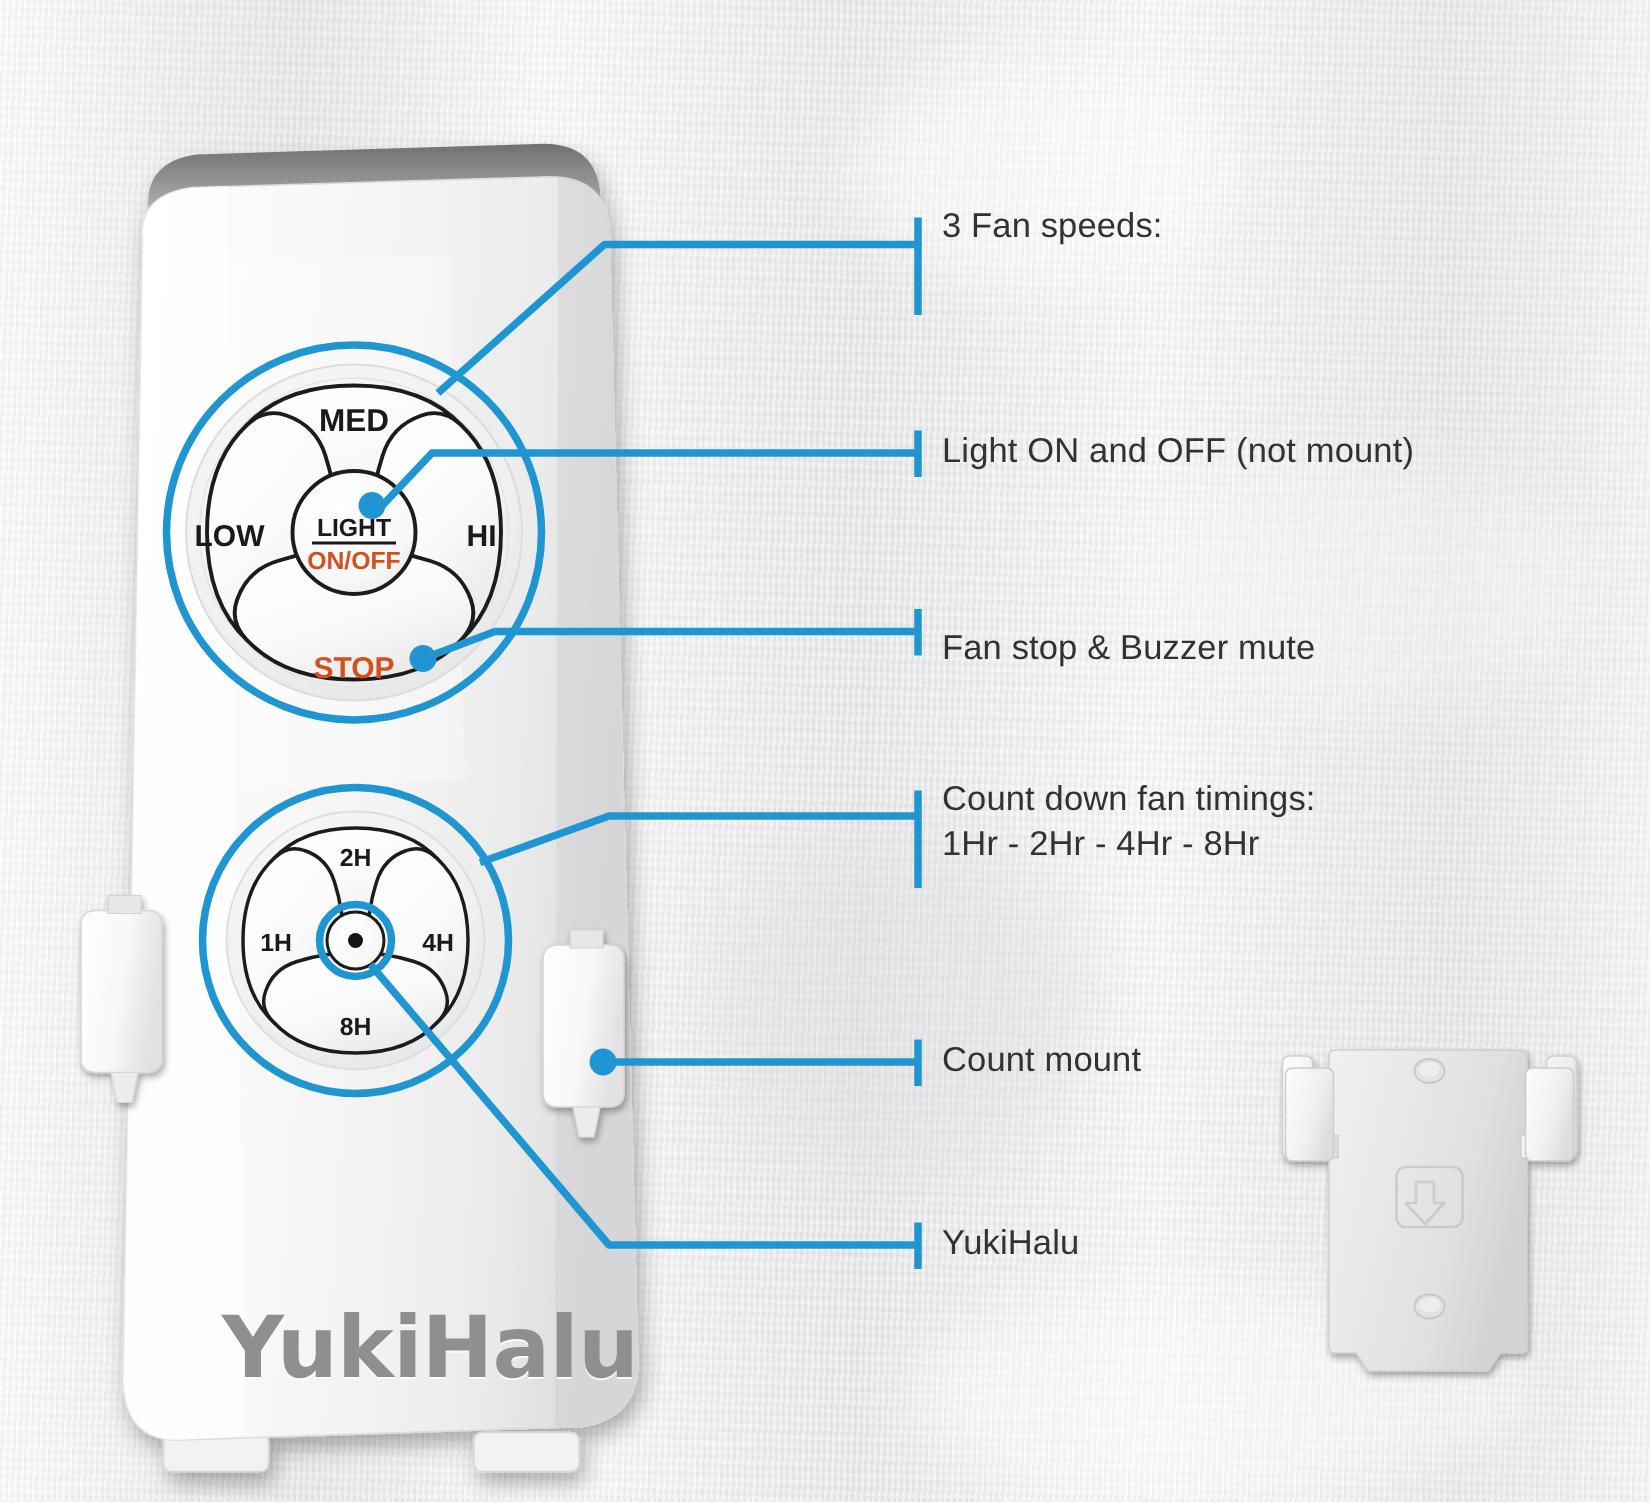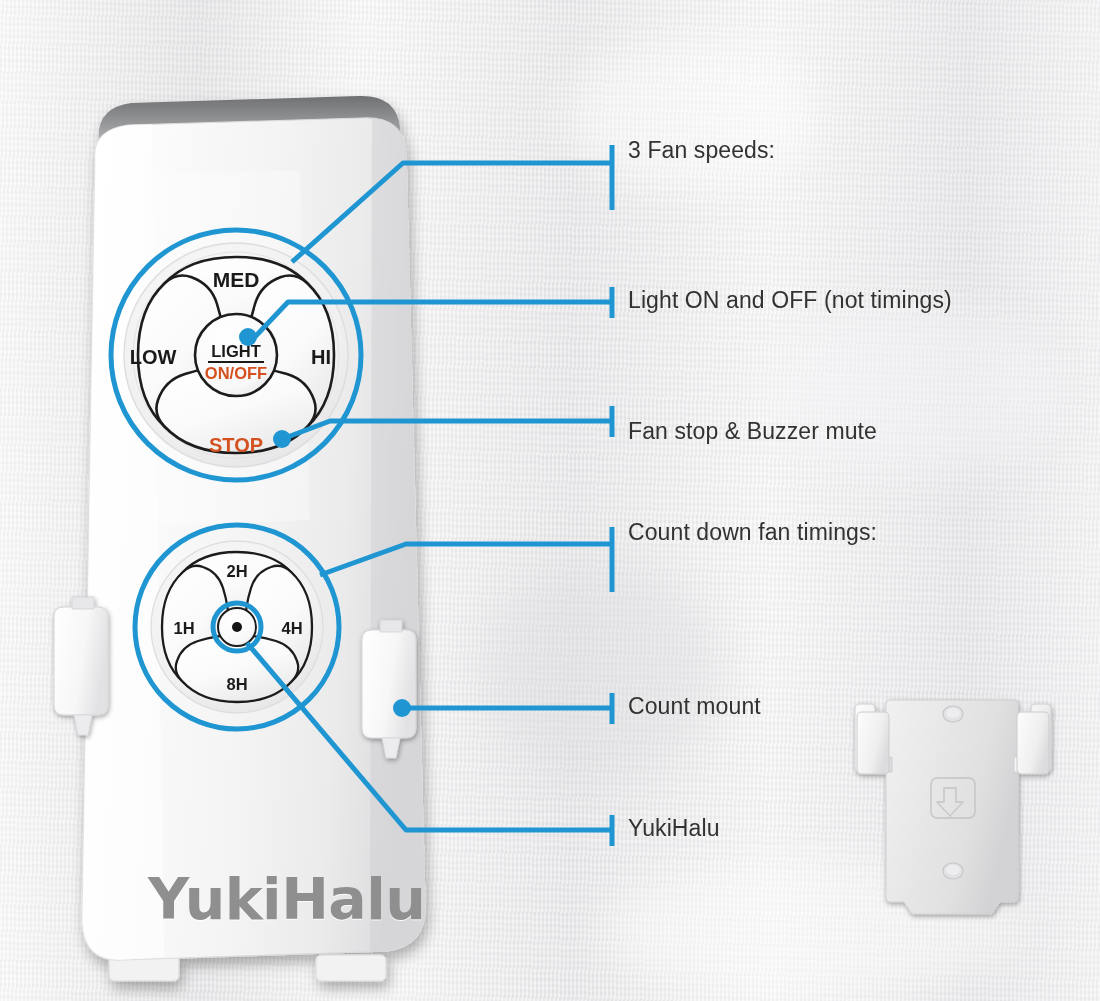--- a/index.html
+++ b/index.html
@@ -291,29 +291,30 @@
       <circle cx="282" cy="439" r="9"></circle>
       <circle cx="402" cy="708" r="9"></circle>
     </g>
   </svg>
 
   <div class="anno" style="left:628px;top:136px;">
     <span>3 Fan speeds:</span>
   </div>
 
   <div class="anno" style="left:628px;top:286px;">
-    <span>Light ON and OFF (not timings)</span>
+    <span>Light ON and OFF (not mount)</span>
   </div>
 
   <div class="anno" style="left:628px;top:405px;margin-top:12px;">
     <span>Fan stop &amp; Buzzer mute</span>
   </div>
 
   <div class="anno" style="left:628px;top:518px;">
     <span>Count down fan timings:</span>
+    <span class="l2">1Hr - 2Hr - 4Hr - 8Hr</span>
   </div>
 
   <div class="anno" style="left:628px;top:692px;">
     <span>Count mount</span>
   </div>
 
   <div class="anno" style="left:628px;top:814px;">
     <span>YukiHalu</span>
   </div>
 

